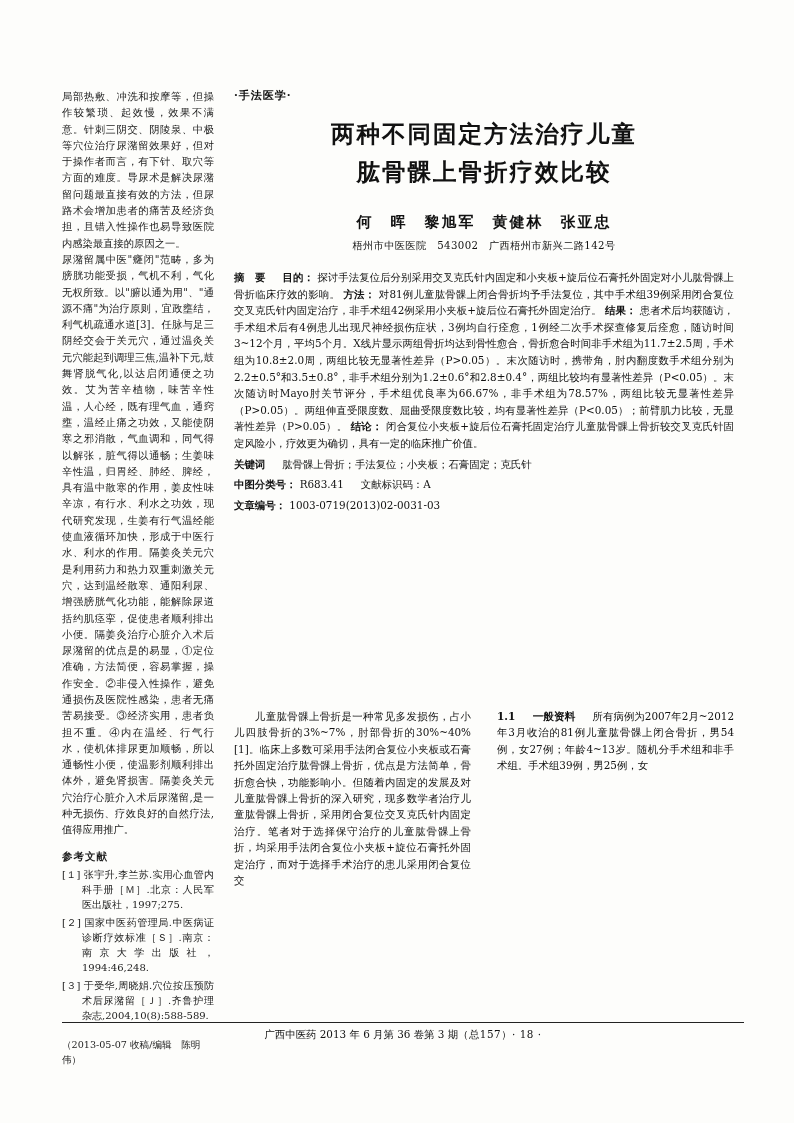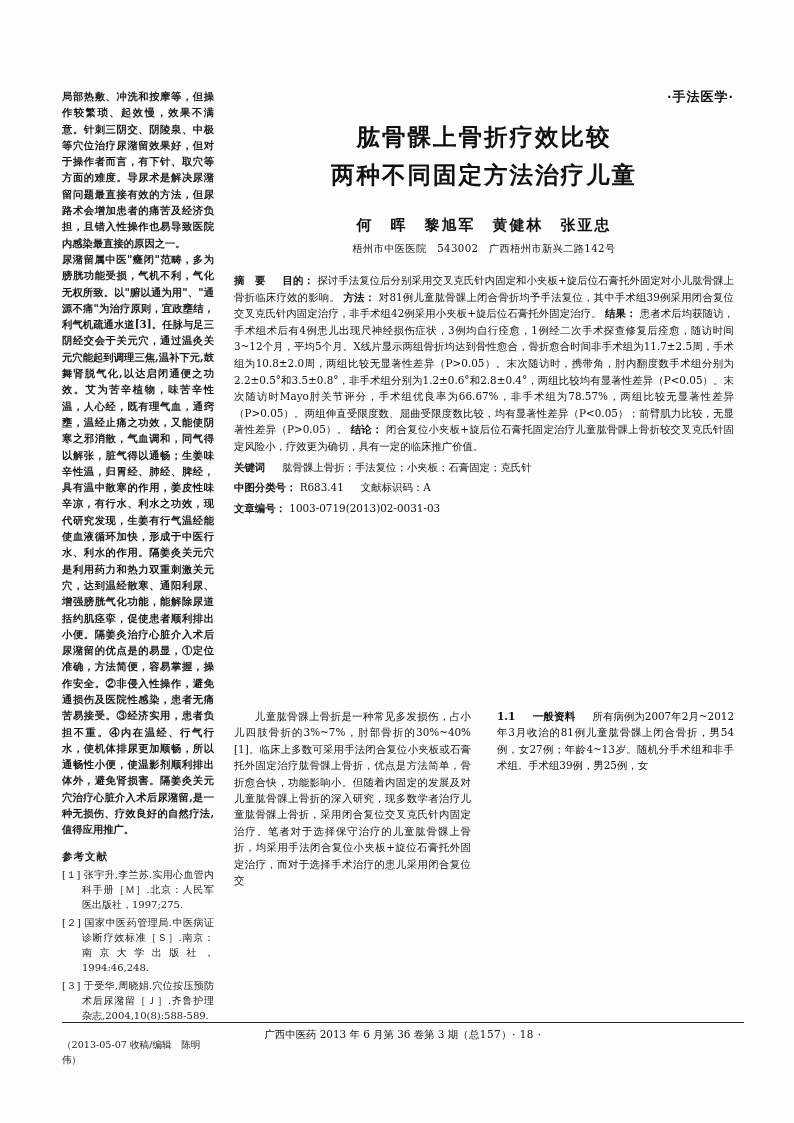--- a/index.html
+++ b/index.html
@@ -37,21 +37,20 @@
     top: 0;
     width: 152px;
     font-size: 10.3px;
     line-height: 16.3px;
     text-align: justify;
     color: #1a1a1a;
   }
   .left-col p {
     margin: 0 0 0 0;
     text-indent: 0;
-    font-weight: bold;
   }
   .refs-title {
     margin-top: 10px;
     font-weight: bold;
     font-size: 10.5px;
     letter-spacing: 1px;
   }
   .ref-item {
     margin-top: 3px;
     font-size: 10px;
@@ -67,22 +66,22 @@
   }
 
   
   .right-area {
     position: absolute;
     left: 172px;
     top: 0;
     width: 500px;
   }
   .kicker {
-    text-align: right;
-    font-size: 13px;
+    text-align: left;
+    font-size: 11px;
     font-weight: bold;
     letter-spacing: 1px;
     margin-bottom: 12px;
   }
   .title {
     text-align: center;
     font-size: 23.5px;
     font-weight: bold;
     line-height: 38px;
     letter-spacing: 2px;
@@ -180,22 +179,22 @@
       <div class="ref-item">[２] 国家中医药管理局.中医病证诊断疗效标准［Ｓ］.南京：南京大学出版社，1994:46,248.</div>
       <div class="ref-item">[３] 于受华,周晓娟.穴位按压预防术后尿潴留［Ｊ］.齐鲁护理杂志,2004,10(8):588-589.</div>
 
       <div class="recv-line">（2013-05-07 收稿/编辑　陈明伟）</div>
     </div>
 
     <div class="right-area">
       <div class="kicker">·手法医学·</div>
 
       <div class="title">
+        <div>两种不同固定方法治疗儿童</div>
         <div>肱骨髁上骨折疗效比较</div>
-        <div>两种不同固定方法治疗儿童</div>
       </div>
 
       <div class="authors">何　晖　黎旭军　黄健林　张亚忠</div>
       <div class="affil">梧州市中医医院　543002　广西梧州市新兴二路142号</div>
 
       <div class="abstract">
         <span class="lbl">摘　要</span>
         <span>　</span>
         <span class="lbl">目的：</span>
         <span>探讨手法复位后分别采用交叉克氏针内固定和小夹板+旋后位石膏托外固定对小儿肱骨髁上骨折临床疗效的影响。</span>

